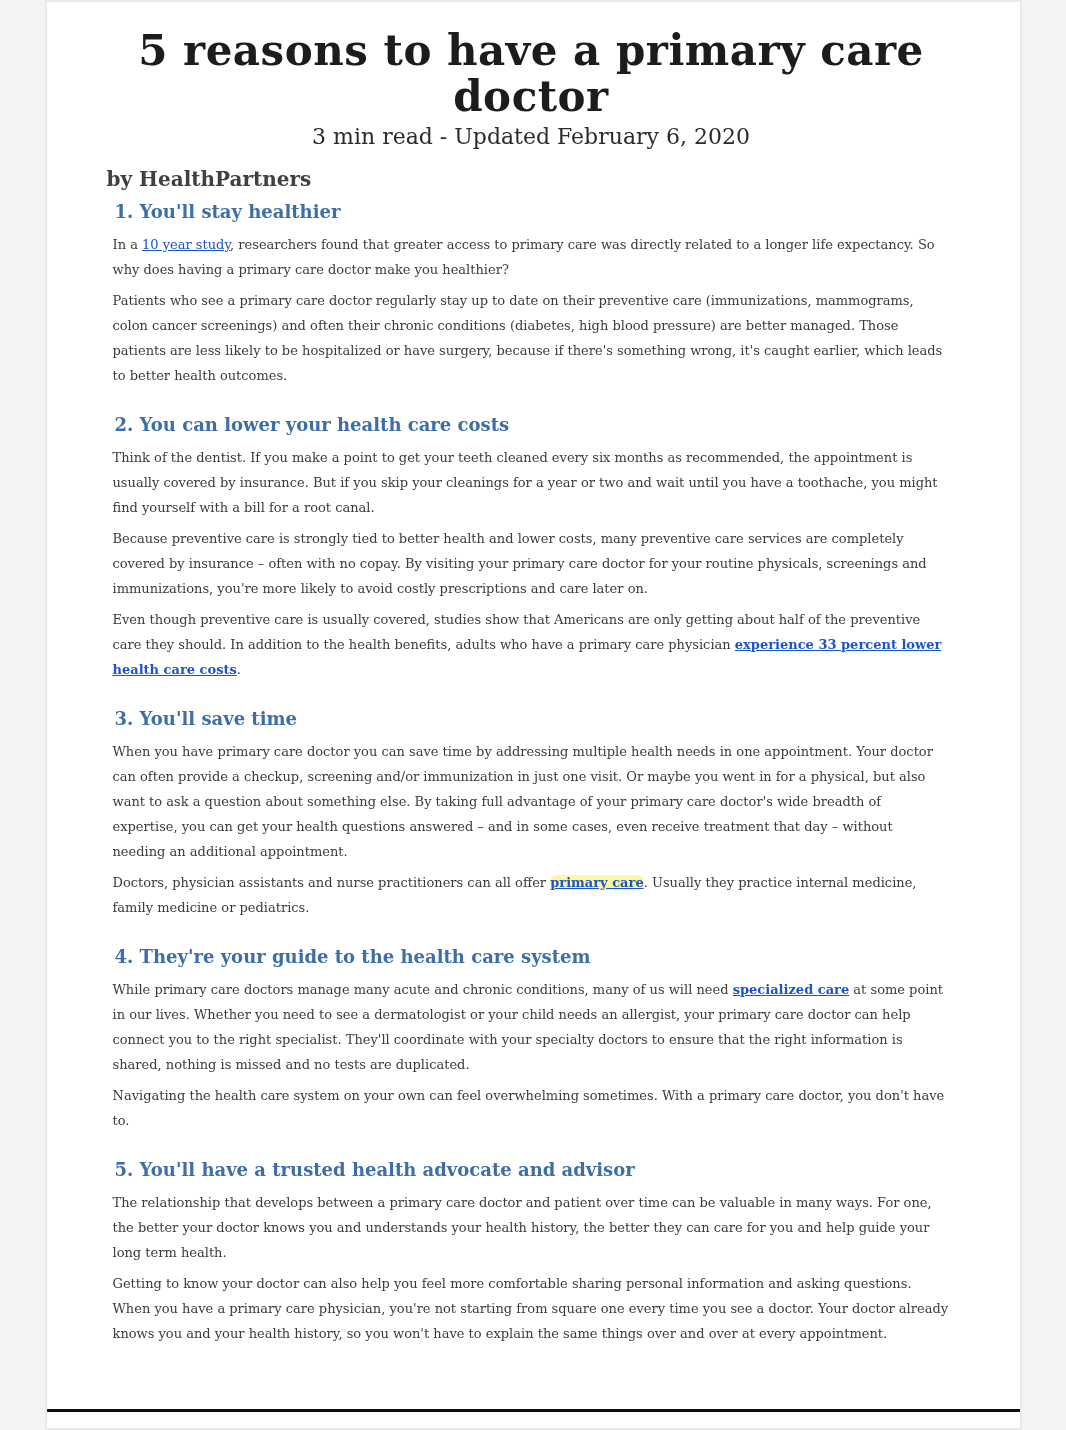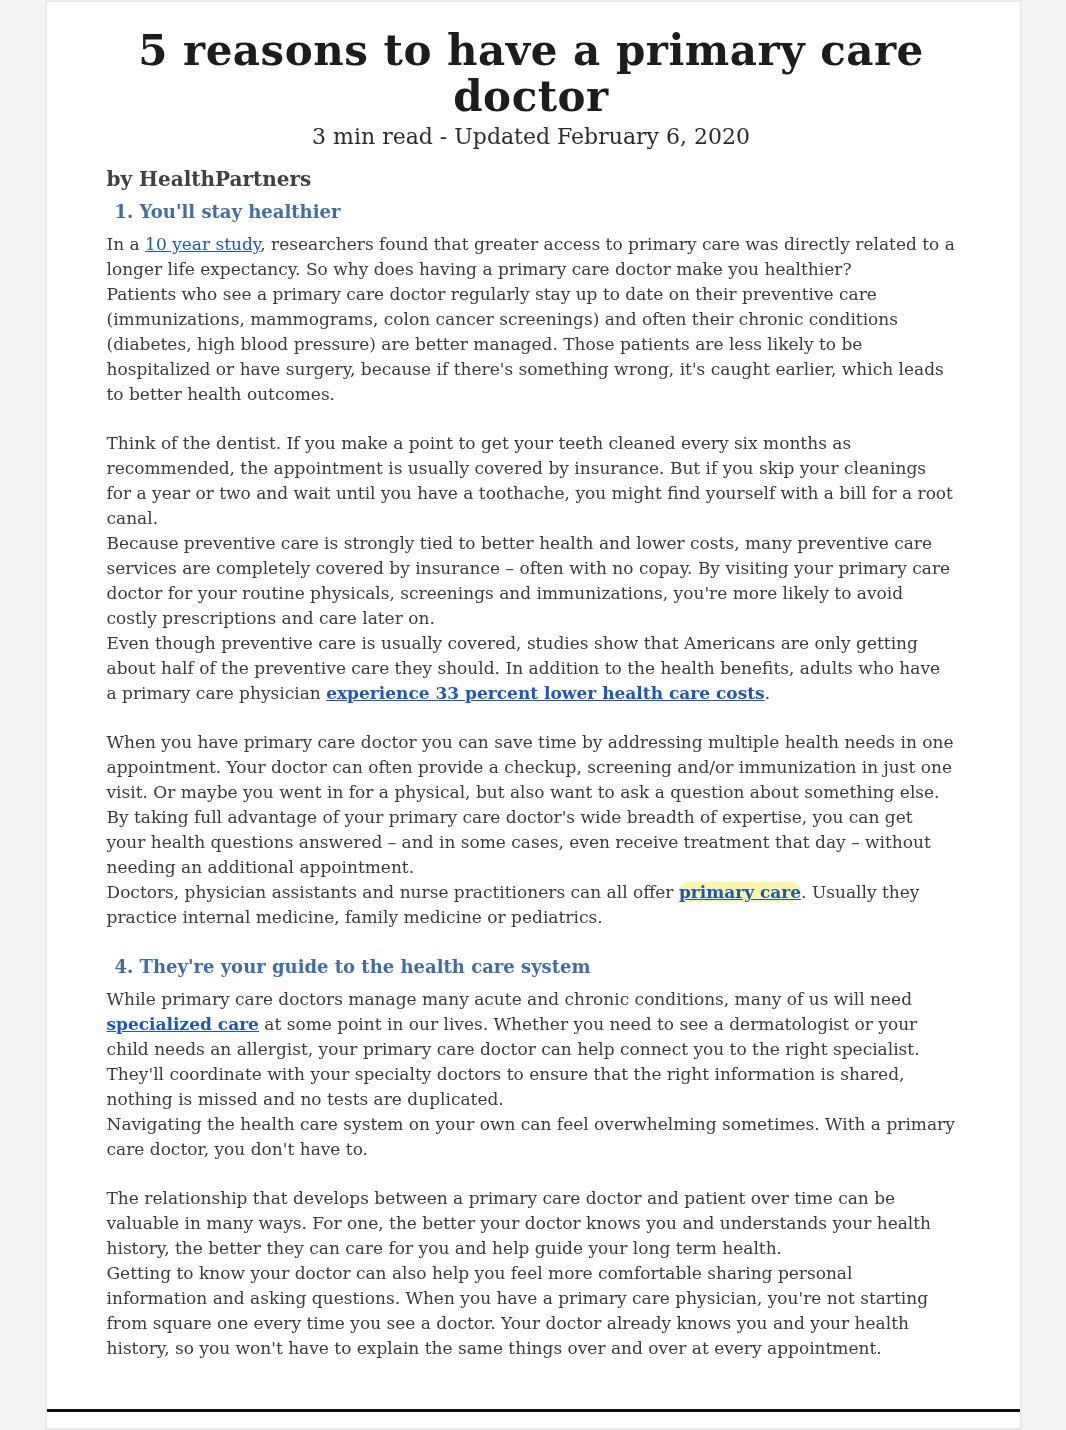--- a/index.html
+++ b/index.html
@@ -54,22 +54,22 @@
     margin-top: 6px;
   }
   .section-heading {
     font-size: 18px;
     font-weight: bold;
     color: var(--heading-color, #3e6ea8);
     margin: 8px;
     line-height: 25px;
   }
   .body-paragraph {
-    margin: 0;
-    font-size: 17px;
+    margin: 6px;
+    font-size: 13px;
     line-height: 25px;
     color: var(--body-color, #3b3b3b);
   }
   .inline-link {
     color: var(--link-color, #1a55cc);
     text-decoration: underline;
     cursor: pointer;
   }
   .inline-link.bold {
     font-weight: bold;
@@ -95,33 +95,36 @@
     <h1 class="title">5 reasons to have a primary care doctor</h1>
     <p class="meta">3 min read - Updated February 6, 2020</p>
     <p class="byline">by HealthPartners</p>
     <div class="sections">
         <section class="section">
           <h2 class="section-heading">1. You'll stay healthier</h2>
           <p class="body-paragraph"><span>In a </span><a href="#" class="inline-link">10 year study</a><span>, researchers found that greater access to primary care was directly related to a longer life expectancy. So why does having a primary care doctor make you healthier?</span></p>
           <p class="body-paragraph"><span>Patients who see a primary care doctor regularly stay up to date on their preventive care (immunizations, mammograms, colon cancer screenings) and often their chronic conditions (diabetes, high blood pressure) are better managed. Those patients are less likely to be hospitalized or have surgery, because if there's something wrong, it's caught earlier, which leads to better health outcomes.</span></p>
         </section>
         <section class="section">
+          <h2 class="section-heading">2. You can lower your health care costs</h2>
           <p class="body-paragraph"><span>Think of the dentist. If you make a point to get your teeth cleaned every six months as recommended, the appointment is usually covered by insurance. But if you skip your cleanings for a year or two and wait until you have a toothache, you might find yourself with a bill for a root canal.</span></p>
           <p class="body-paragraph"><span>Because preventive care is strongly tied to better health and lower costs, many preventive care services are completely covered by insurance – often with no copay. By visiting your primary care doctor for your routine physicals, screenings and immunizations, you're more likely to avoid costly prescriptions and care later on.</span></p>
           <p class="body-paragraph"><span>Even though preventive care is usually covered, studies show that Americans are only getting about half of the preventive care they should. In addition to the health benefits, adults who have a primary care physician </span><a href="#" class="inline-link bold">experience 33 percent lower health care costs</a><span>.</span></p>
         </section>
         <section class="section">
+          <h2 class="section-heading">3. You'll save time</h2>
           <p class="body-paragraph"><span>When you have primary care doctor you can save time by addressing multiple health needs in one appointment. Your doctor can often provide a checkup, screening and/or immunization in just one visit. Or maybe you went in for a physical, but also want to ask a question about something else. By taking full advantage of your primary care doctor's wide breadth of expertise, you can get your health questions answered – and in some cases, even receive treatment that day – without needing an additional appointment.</span></p>
           <p class="body-paragraph"><span>Doctors, physician assistants and nurse practitioners can all offer </span><a href="#" class="inline-link bold highlight">primary care</a><span>. Usually they practice internal medicine, family medicine or pediatrics.</span></p>
         </section>
         <section class="section">
           <h2 class="section-heading">4. They're your guide to the health care system</h2>
           <p class="body-paragraph"><span>While primary care doctors manage many acute and chronic conditions, many of us will need </span><a href="#" class="inline-link bold">specialized care</a><span> at some point in our lives. Whether you need to see a dermatologist or your child needs an allergist, your primary care doctor can help connect you to the right specialist. They'll coordinate with your specialty doctors to ensure that the right information is shared, nothing is missed and no tests are duplicated.</span></p>
           <p class="body-paragraph"><span>Navigating the health care system on your own can feel overwhelming sometimes. With a primary care doctor, you don't have to.</span></p>
         </section>
         <section class="section">
+          <h2 class="section-heading">5. You'll have a trusted health advocate and advisor</h2>
           <p class="body-paragraph"><span>The relationship that develops between a primary care doctor and patient over time can be valuable in many ways. For one, the better your doctor knows you and understands your health history, the better they can care for you and help guide your long term health.</span></p>
           <p class="body-paragraph"><span>Getting to know your doctor can also help you feel more comfortable sharing personal information and asking questions. When you have a primary care physician, you're not starting from square one every time you see a doctor. Your doctor already knows you and your health history, so you won't have to explain the same things over and over at every appointment.</span></p>
         </section>
       </div>
   </div>
   <div class="bottom-rule"></div>
 </div>
 
 </body></html>

